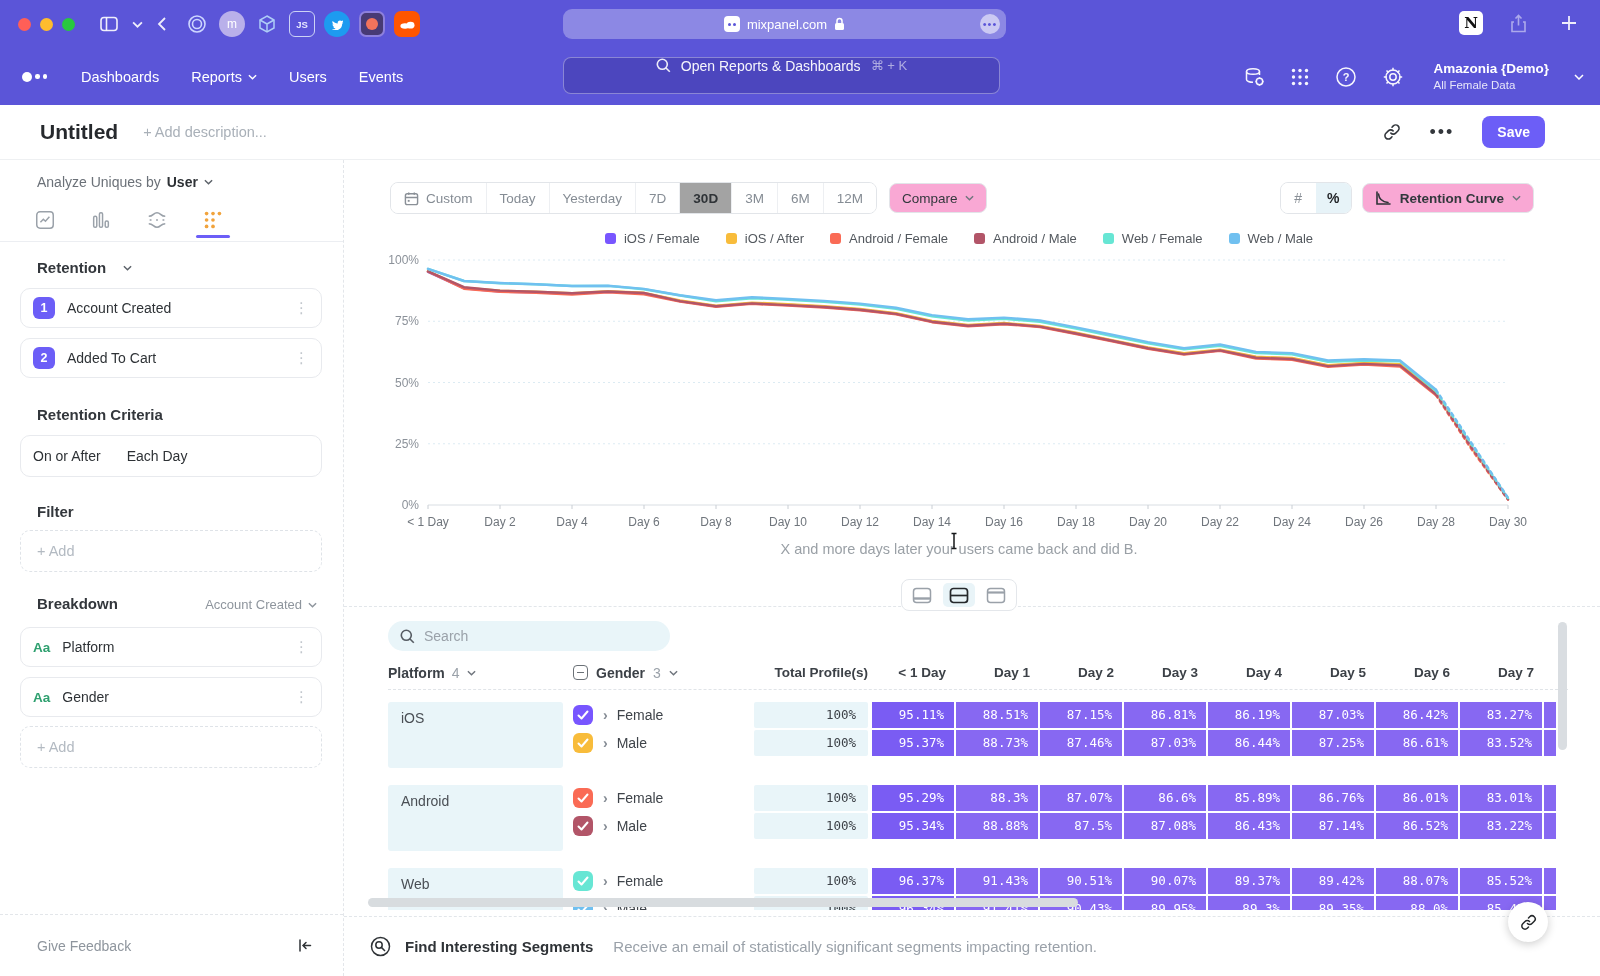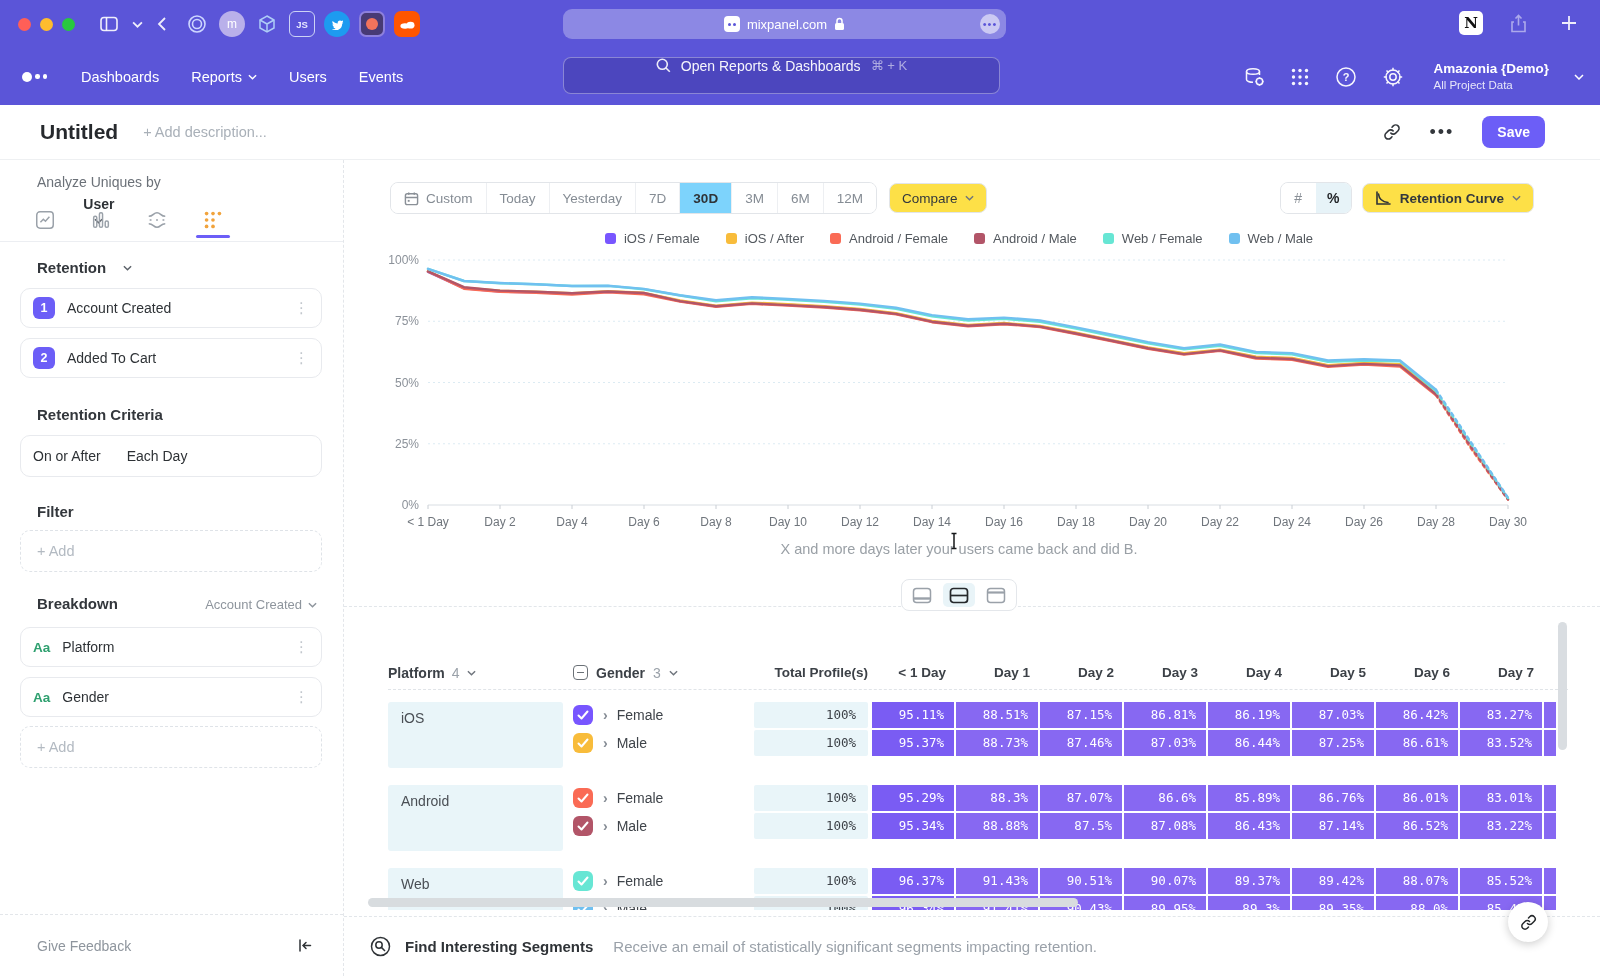--- a/index.html
+++ b/index.html
@@ -43,21 +43,21 @@
   .report-header { position:absolute; left:0; top:105px; width:1600px; height:55px; background:#fff; border-bottom:1px solid #eef0f2; display:flex; align-items:center; }
   .rh-title { margin-left:40px; font-size:21px; font-weight:700; color:#26292d; }
   .rh-desc { margin-left:25px; font-size:14.5px; color:#a9b0b8; }
   .rh-right { position:absolute; right:55px; display:flex; align-items:center; gap:28px; }
   .icon-btn { color:#33373c; display:flex; cursor:pointer; }
   .dots3 { font-size:18px; letter-spacing:2px; color:#33373c; line-height:10px; }
   .save-btn { background:#6c5ef7; color:#fff; font-size:14px; font-weight:700; border:none; border-radius:8px; padding:8px 15px; cursor:pointer; }
 
   
   .sidebar { position:absolute; left:0; top:160px; width:344px; height:816px; background:#fff; border-right:1px dashed #e3e6ea; }
-  .an-row { position:absolute; left:37px; top:14px; font-size:14px; color:#6b7178; display:flex; gap:6px; align-items:center;flex-direction:column; }
+  .an-row { position:absolute; left:37px; top:14px; font-size:14px; color:#6b7178; display:flex; gap:6px; align-items:center; }
   .an-row b { color:#2e3236; font-weight:700; }
   .tabs { position:absolute; left:0; top:44px; width:343px; height:38px; border-bottom:1px solid #eceef2; display:flex; align-items:center; padding-left:28px; gap:22px; }
   .tab { width:34px; display:flex; justify-content:center; position:relative; padding-bottom:6px; cursor:pointer; }
   .tab.sel::after { content:""; position:absolute; left:0; bottom:-1px; width:34px; height:3px; background:#6c5ef7; border-radius:2px; }
   .sec-label { font-size:15px; font-weight:700; color:#33373c; display:flex; align-items:center; gap:17px; }
   .card { position:absolute; left:20px; width:302px; height:40px; border:1px solid #e8eaee; border-radius:10px; background:#fff; display:flex; align-items:center; padding:0 12px; }
   .badge { width:22px; height:22px; border-radius:6px; background:#6c5ef7; color:#fff; font-size:12.5px; font-weight:700; display:flex; align-items:center; justify-content:center; margin-right:12px; }
   .card-label { font-size:14px; color:#2e3236; font-weight:500; }
   .kebab { margin-left:auto; color:#c2c7cd; font-size:15px; cursor:pointer; }
   .aa { color:#2ea06f; font-weight:700; font-size:13.5px; margin-right:12px; }
@@ -66,22 +66,22 @@
   .feedback { position:absolute; left:0; bottom:0; width:343px; height:62px; border-top:1px dashed #e3e6ea; display:flex; align-items:center; justify-content:space-between; padding:0 30px 0 37px; }
   .feedback span { color:#8e959d; font-size:14px; }
 
   
   .main { position:absolute; left:344px; top:160px; width:1256px; height:816px; background:#fff; overflow:hidden; }
   .ctrl-row { position:absolute; top:22px; left:46px; right:66px; display:flex; justify-content:space-between; align-items:center; }
   .ctrl-left { display:flex; align-items:center; gap:12px; }
   .range-group { display:flex; border:1px solid #e2e5e9; border-radius:8px; overflow:hidden; background:#fff; }
   .range-btn { height:30px; padding:0 13px; display:flex; align-items:center; gap:7px; font-size:13.5px; color:#858c94; background:#fff; border:none; border-left:1px solid #edeff2; cursor:pointer; }
   .range-btn:first-child { border-left:none; }
-  .range-btn.sel { background:#7dd3fc; color:#2f3337; font-weight:700; }
-  .pill-btn { height:30px; border:1px solid #e2e5e9; border-radius:8px; background:#fde047; display:flex; align-items:center; gap:8px; padding:0 12px; font-size:13.5px; color:#33383d; cursor:pointer; }
+  .range-btn.sel { background:#a3a3a3; color:#2f3337; font-weight:700; }
+  .pill-btn { height:30px; border:1px solid #e2e5e9; border-radius:8px; background:#f9a8d4; display:flex; align-items:center; gap:8px; padding:0 12px; font-size:13.5px; color:#33383d; cursor:pointer; }
   .ctrl-right { display:flex; align-items:center; gap:10px; }
   .np-group { display:flex; border:1px solid #e2e5e9; border-radius:8px; overflow:hidden; }
   .np-btn { width:35px; height:30px; display:flex; align-items:center; justify-content:center; font-size:14px; color:#8a9097; background:#fff; border:none; cursor:pointer; }
   .np-btn.sel { background:#e7f3f8; color:#222528; font-weight:700; }
 
   #legend { position:absolute; top:71px; left:40px; width:1150px; display:flex; justify-content:center; gap:26px; }
   .lg-item { display:flex; align-items:center; gap:8px; font-size:13px; color:#53585e; }
   .lg-sw { width:11px; height:11px; border-radius:3px; }
 
   #chart-svg { position:absolute; left:36px; top:88px; }
@@ -270,21 +270,21 @@
         </span>
         <span class="nav-ico">
           <svg width="22" height="22" viewBox="0 0 22 22" fill="none" stroke="#fff" stroke-width="1.5">
               <circle cx="11" cy="11" r="3.2"></circle>
               <circle cx="11" cy="11" r="7"></circle>
               <path d="M11 1.8v3M11 17.2v3M1.8 11h3M17.2 11h3M4.5 4.5l2.1 2.1M15.4 15.4l2.1 2.1M17.5 4.5l-2.1 2.1M6.6 15.4l-2.1 2.1"></path>
             </svg>
         </span>
         <div class="project">
           <div class="pn">Amazonia {Demo}</div>
-          <div class="ps">All Project Data</div>
+          <div class="ps">All Female Data</div>
         </div>
         <svg width="10" height="6" viewBox="0 0 10 6" fill="none" stroke="#fff" stroke-width="1.5">
             <path d="M1 1l4 4 4-4"></path>
           </svg>
       </div>
     </div>
   </div>
 
   <div class="report-header">
     <span class="rh-title">Untitled</span>
@@ -561,20 +561,27 @@
         </span>
         <span class="vt-btn">
           <svg width="20" height="17" viewBox="0 0 20 17" fill="none" stroke="currentColor" stroke-width="1.5">
               <rect x="1.5" y="1.5" width="17" height="14" rx="3"></rect>
               <line x1="1.5" y1="5.5" x2="18.5" y2="5.5" stroke-width="2.2"></line>
             </svg>
         </span>
       </div>
     </div>
 
+    <div class="search-box">
+      <svg width="15" height="15" viewBox="0 0 15 15" fill="none" stroke="#565c63" stroke-width="1.6">
+          <circle cx="6.3" cy="6.3" r="5"></circle>
+          <path d="M10 10l3.8 3.8"></path>
+        </svg>
+      <input type="text" placeholder="Search" style="">
+    </div>
 
     <div class="table-wrap">
       <div class="t-head">
         <div class="h-platform">
           <span>Platform</span>
           <span class="h-count">4</span>
           <svg width="9" height="6" viewBox="0 0 10 6" fill="none" stroke="#6f757d" stroke-width="1.6">
               <path d="M1 1l4 4 4-4"></path>
             </svg>
         </div>

